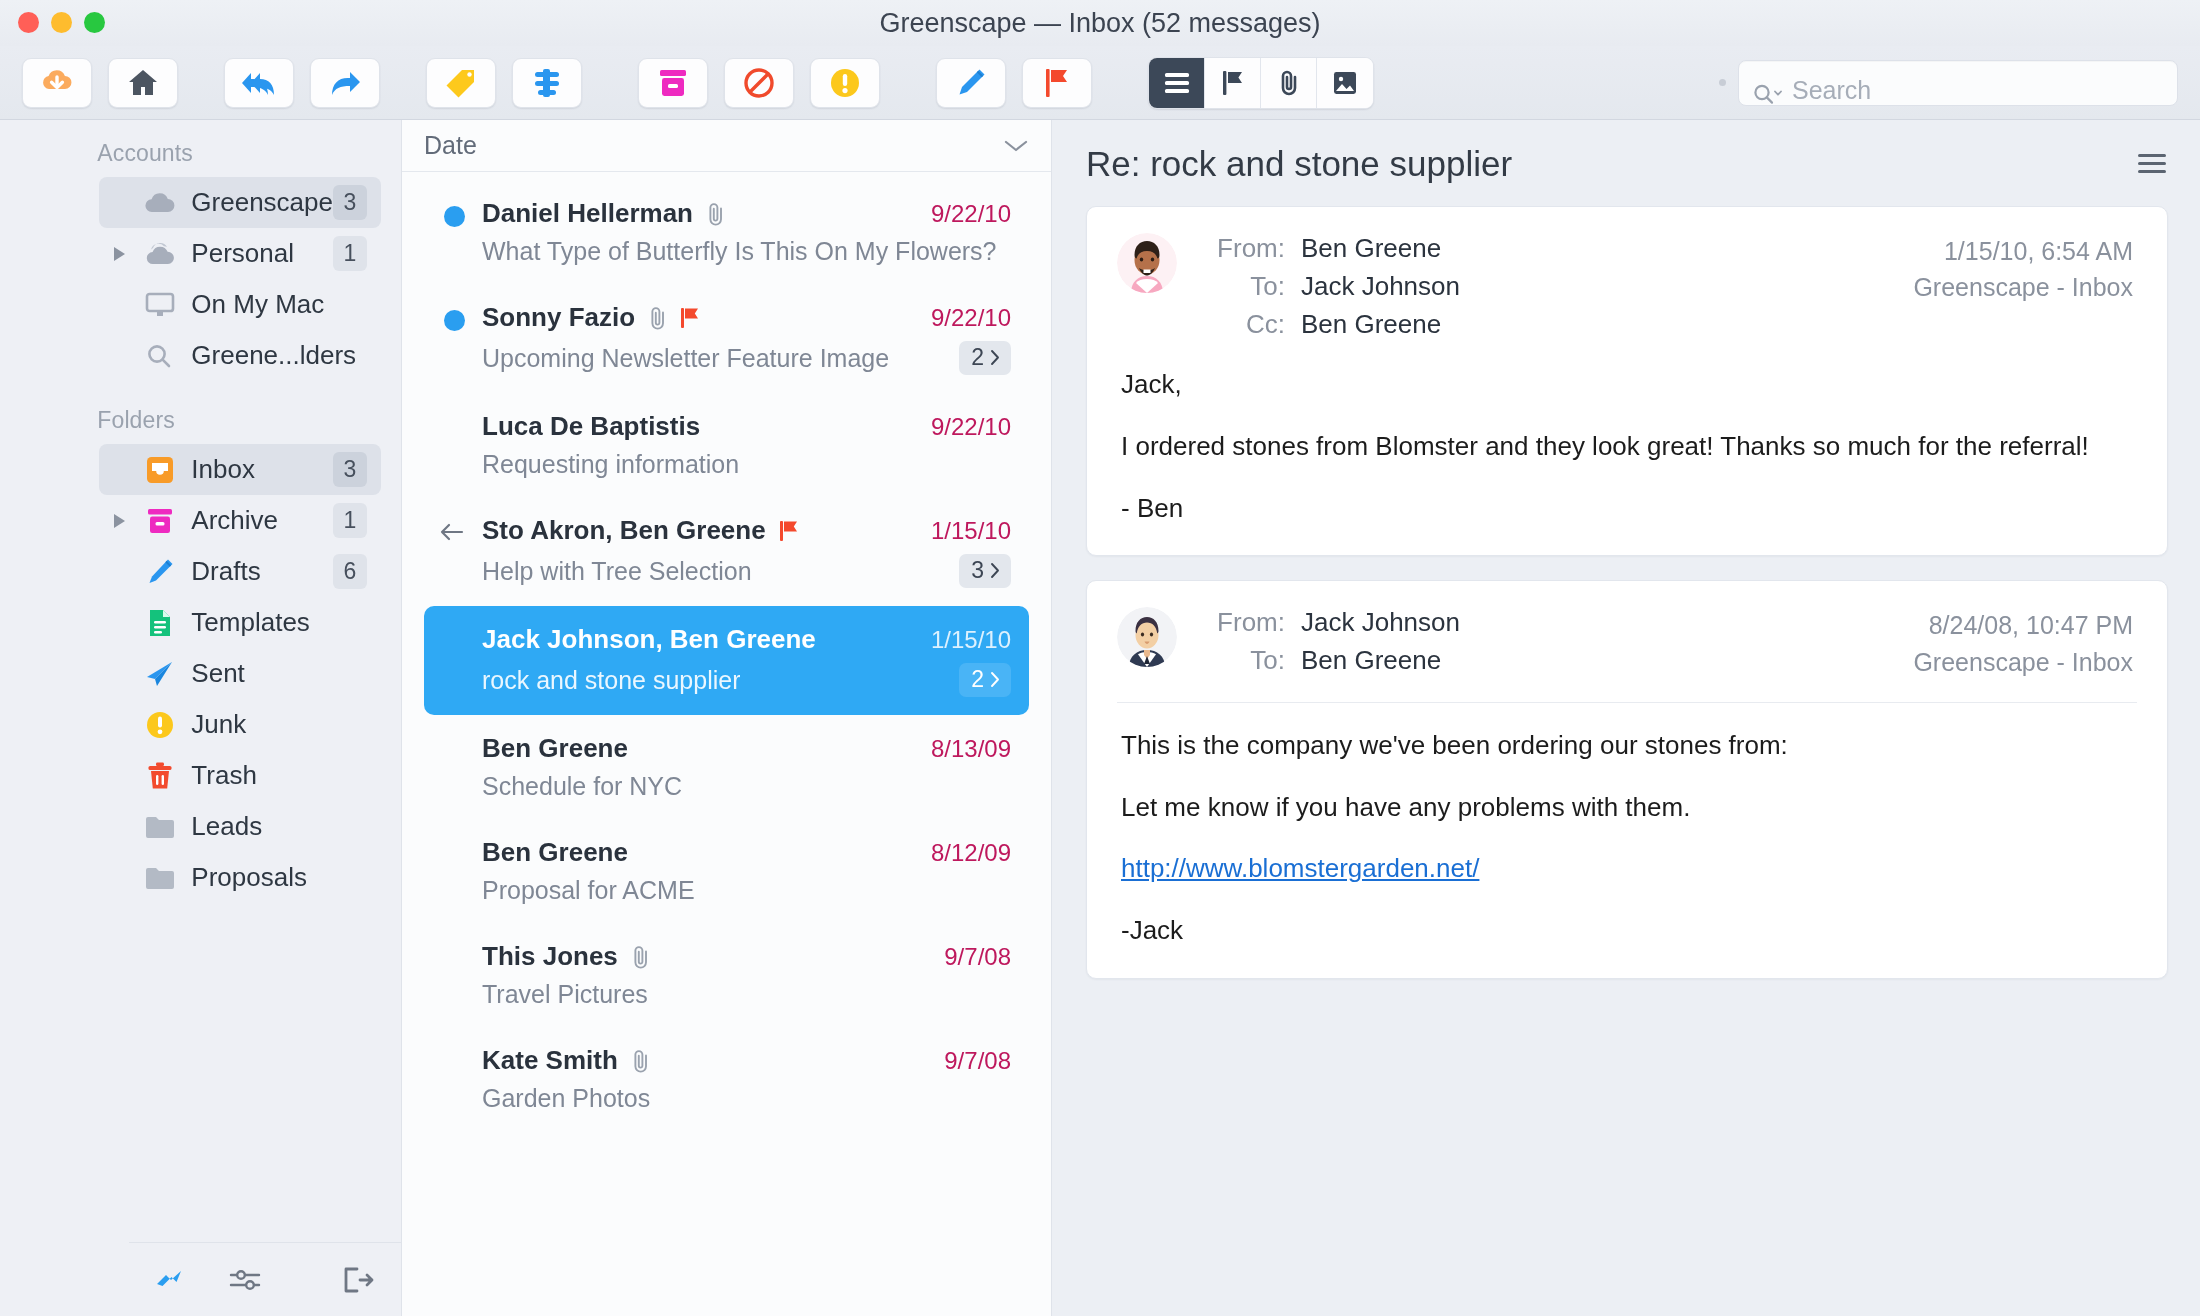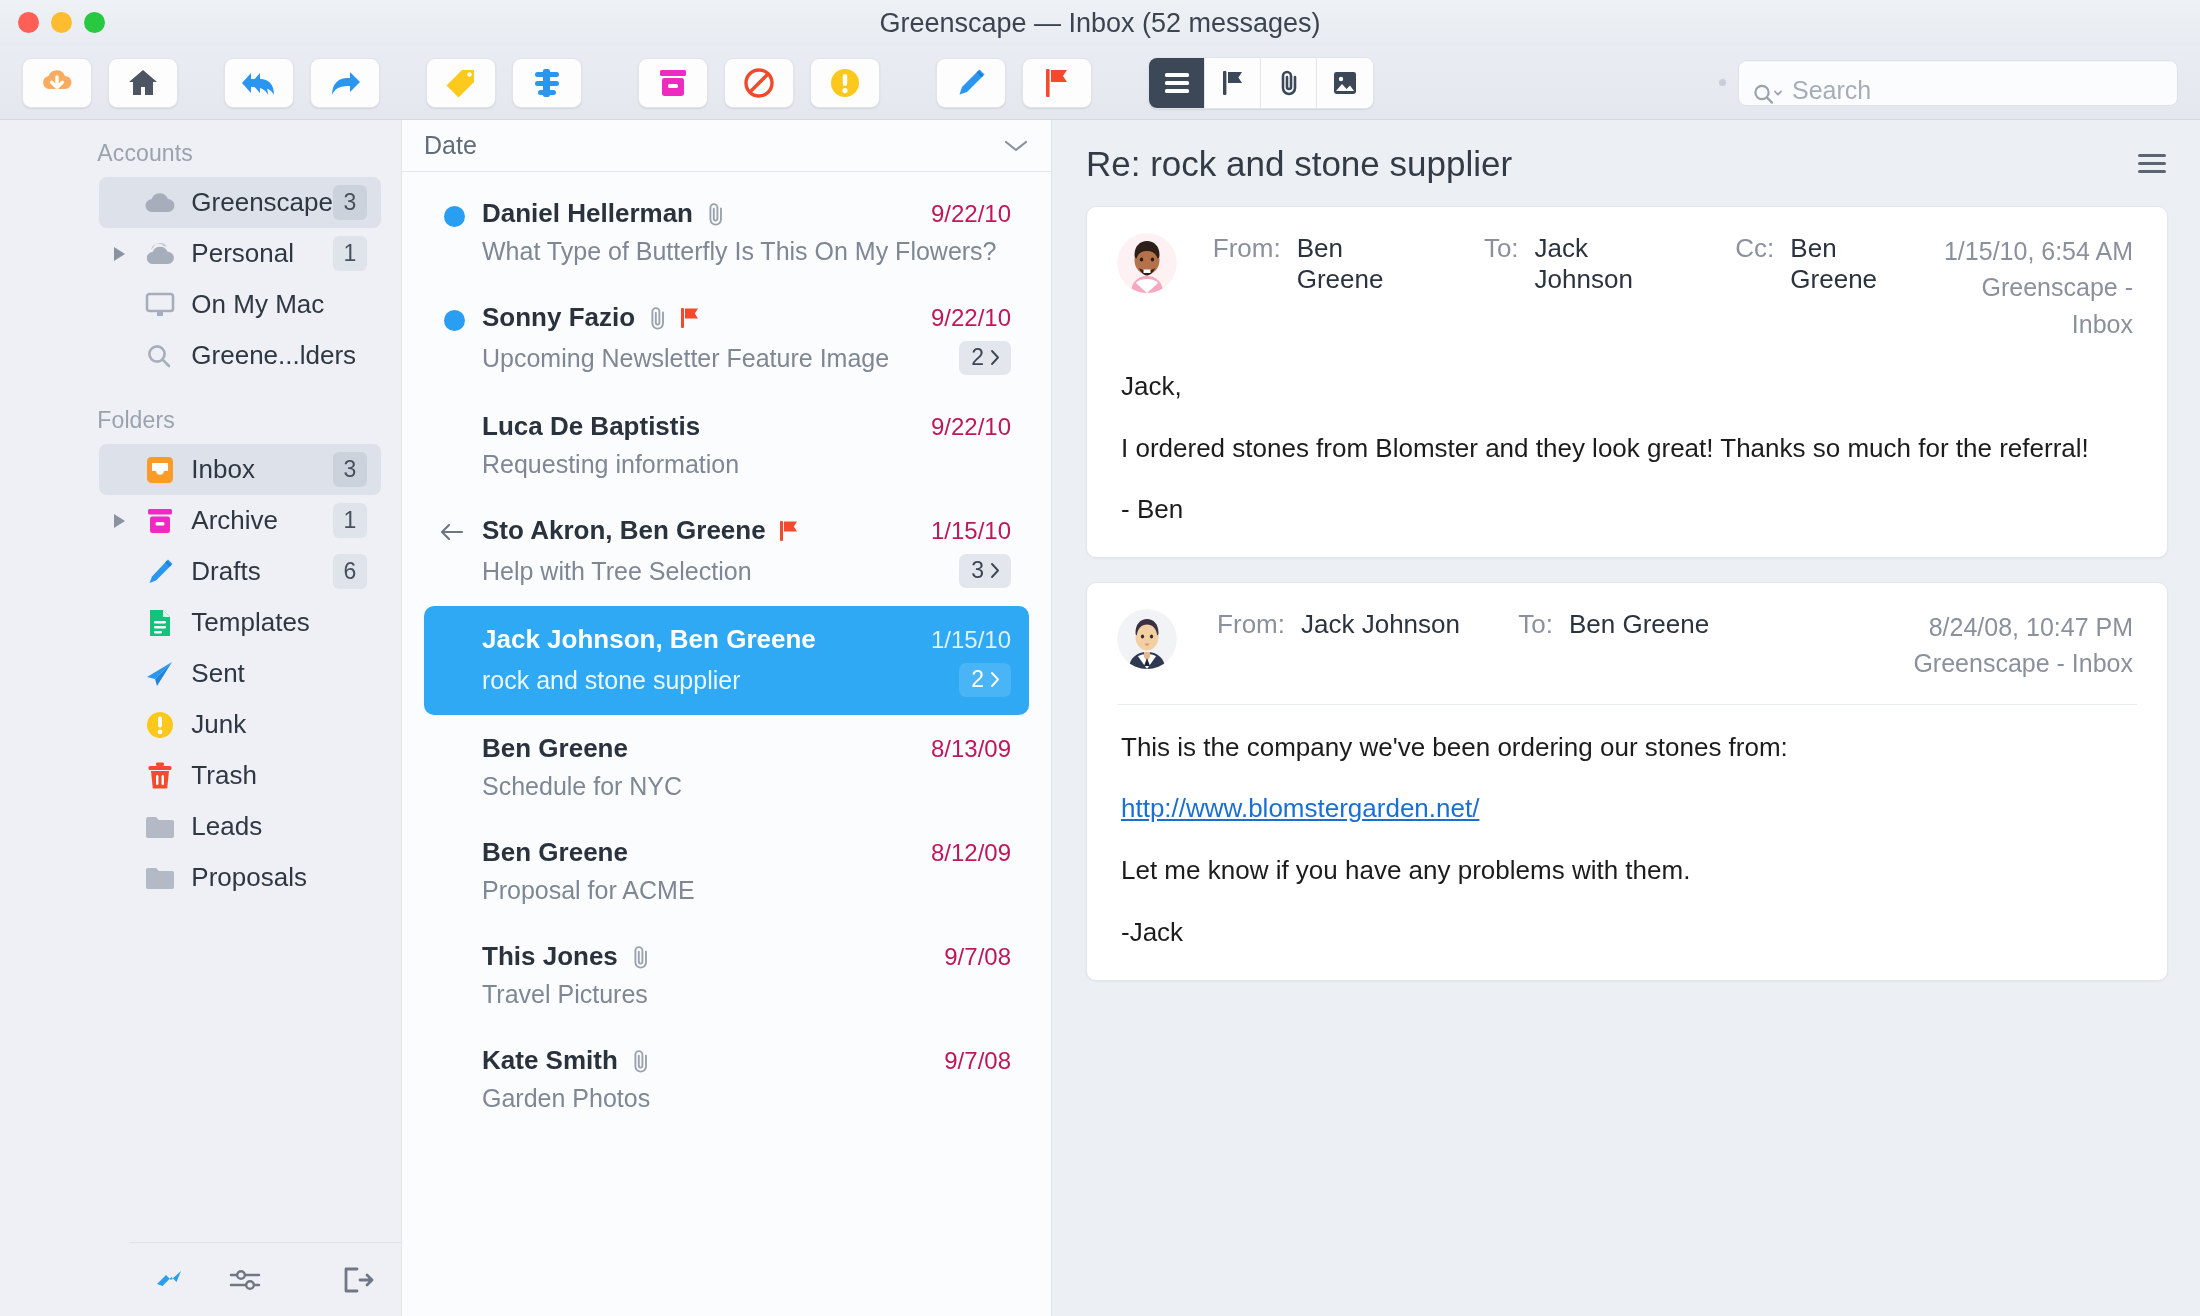--- a/index.html
+++ b/index.html
@@ -237,21 +237,21 @@
     box-shadow: 0 1px 2px rgba(40,50,70,.05);
   }
   .msghead {
     display: flex; padding: 26px 34px 22px 30px;
   }
   .avatar {
     width: 60px; height: 60px; border-radius: 50%;
     flex: 0 0 60px; overflow: hidden;
     margin-right: 22px;
   }
-  .fields { display: flex; flex-direction: row; gap: 7px; }
+  .fields { display: flex; flex-direction: column; gap: 7px; }
   .frow { display: flex; align-items: baseline; }
   .flabel {
     width: 86px; text-align: right; margin-right: 16px;
     font-size: 26px; color: #8a919d;
   }
   .fval { font-size: 26px; color: #2b333e; }
   .metacol { margin-left: auto; text-align: right; }
   .metacol div { font-size: 25px; color: #8a919d; line-height: 1.45; }
 
   .msgbody { padding: 6px 34px 30px 34px; }
@@ -913,24 +913,24 @@
               </div>
             </div>
             <div class="metacol">
               <div>8/24/08, 10:47 PM</div>
               <div>Greenscape - Inbox</div>
             </div>
           </div>
           <div class="msg-sep"></div>
           <div class="msgbody" style="padding-top:26px">
             <p>This is the company we've been ordering our stones from:</p>
+            <p>Let me know if you have any problems with them.</p>
             <p>
               <a href="#">http://www.blomstergarden.net/</a>
             </p>
-            <p>Let me know if you have any problems with them.</p>
             <p>-Jack</p>
           </div>
         </div>
 
       </div>
     </div>
 
   </div>
 </div>
 

